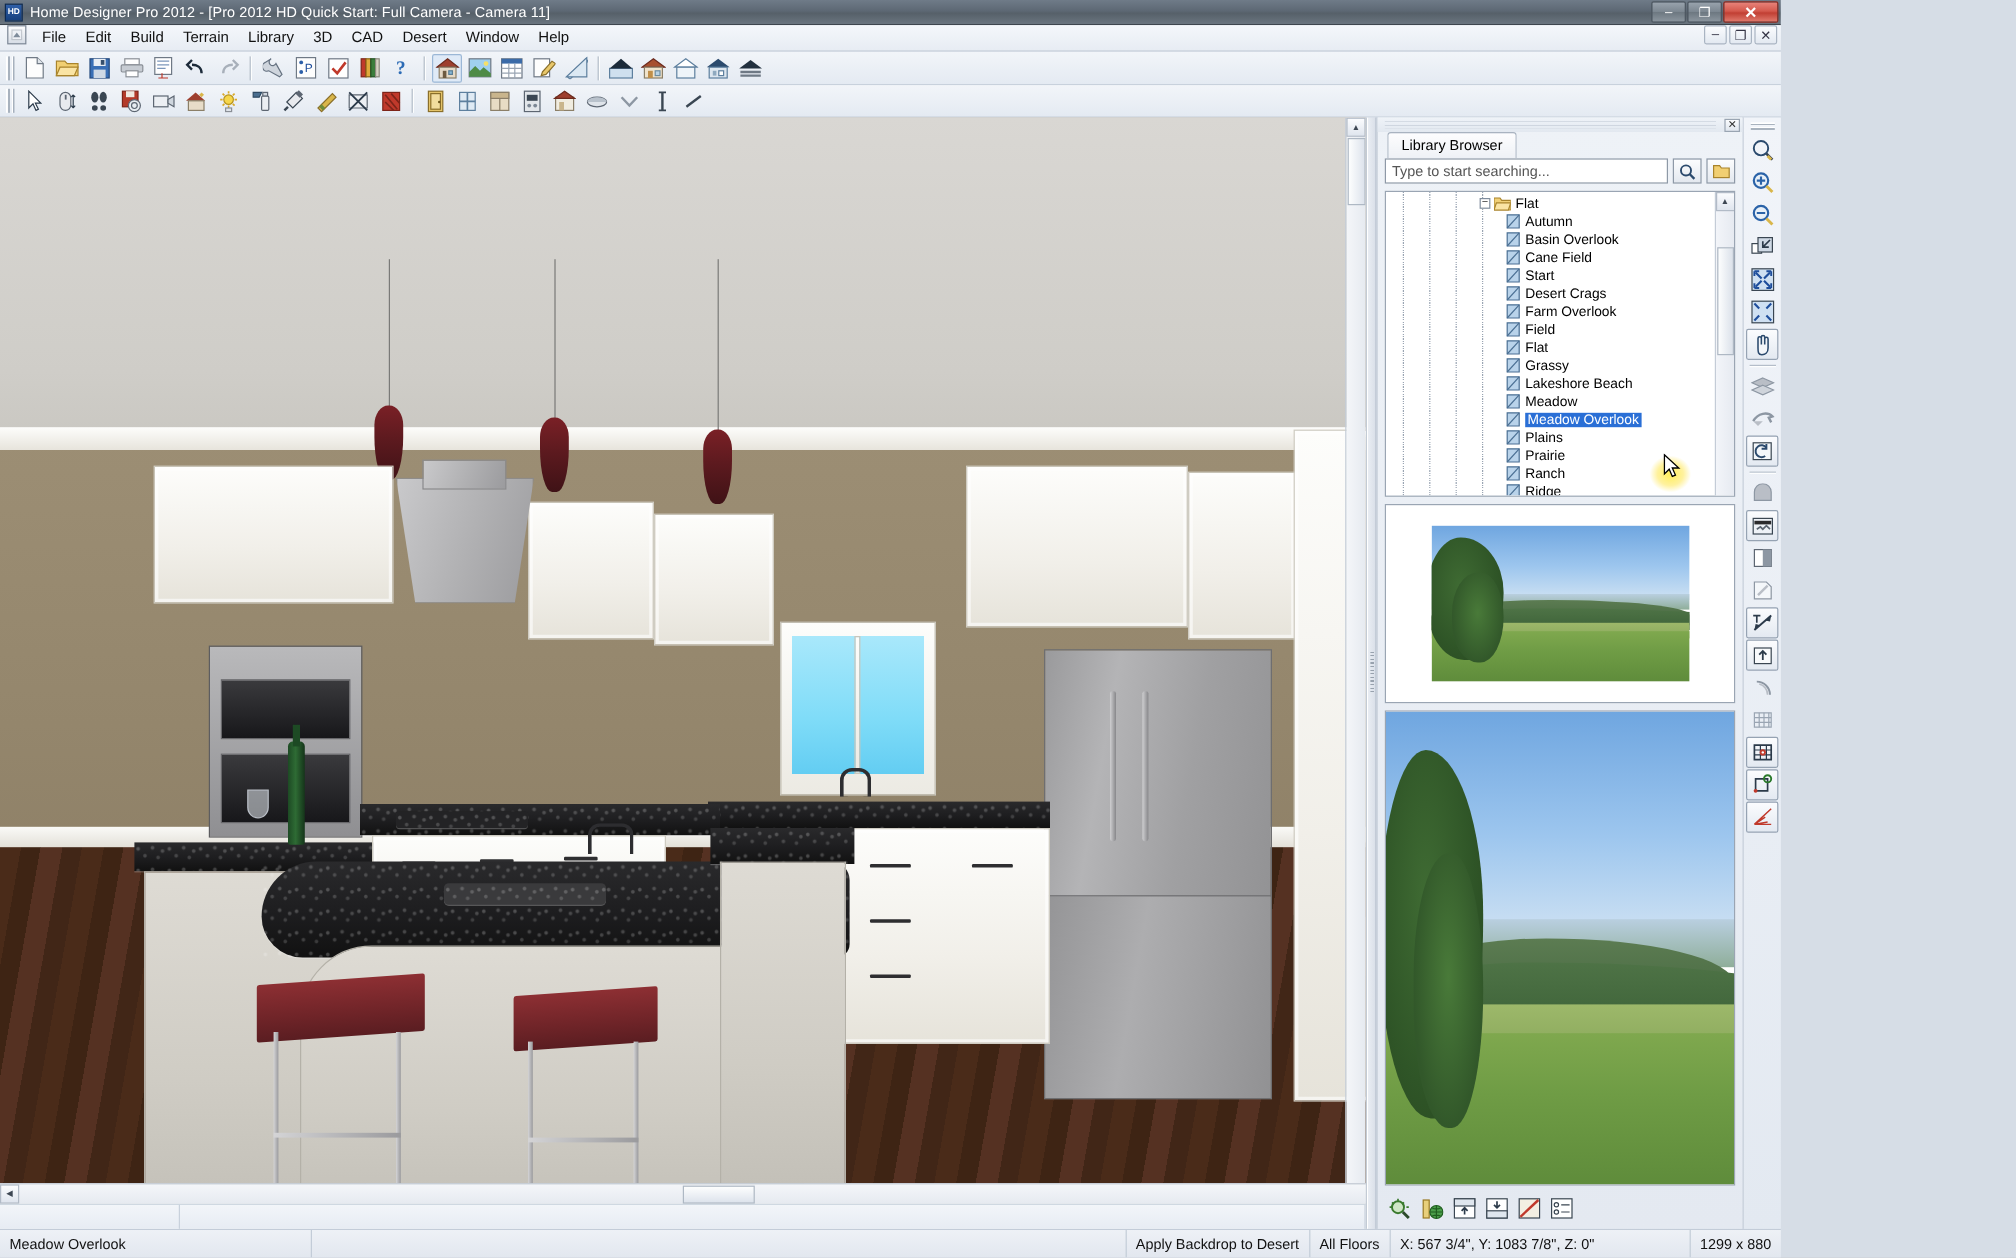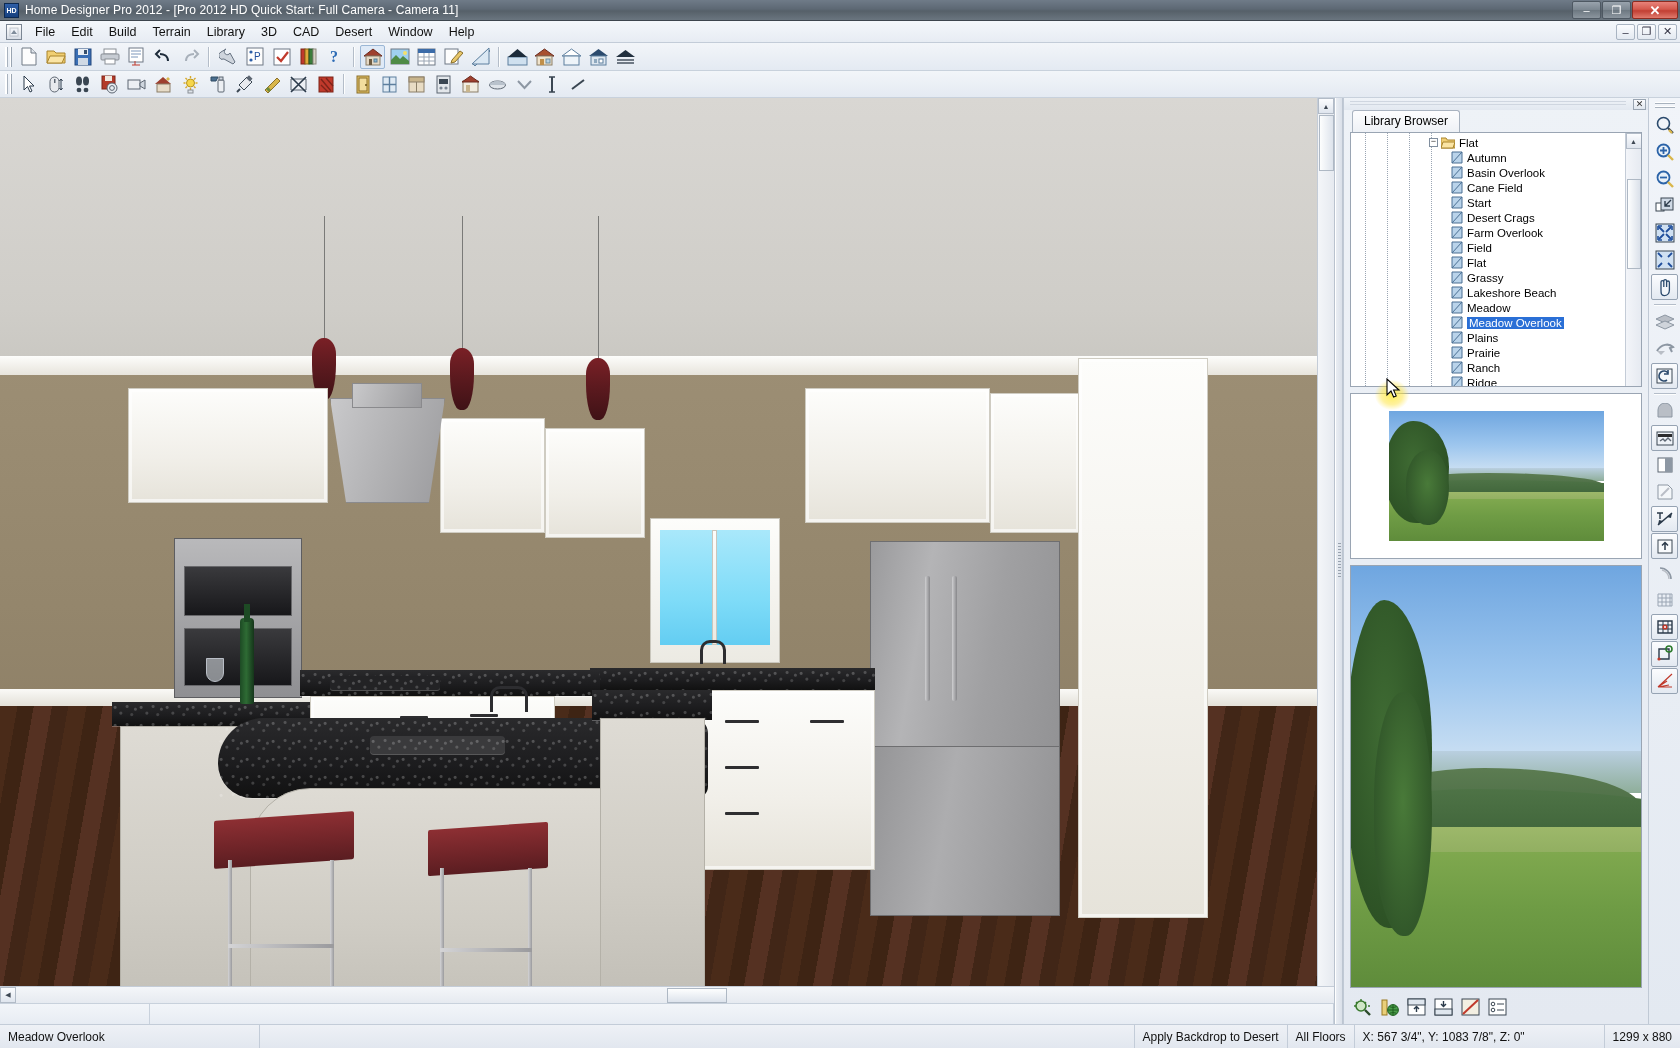--- a/index.html
+++ b/index.html
@@ -6,21 +6,21 @@
   html, body {
     margin: 0; padding: 0;
     width: 1680px; height: 1048px;
     overflow: hidden;
     font-family: "Liberation Sans", sans-serif;
     font-size: 12px;
     background: #d6dde6;
   }
   .app {
     position: relative;
-    width: 1680px; height: 1048px;
+    width: 1484px; height: 1048px;
     display: flex; flex-direction: column;
     background: linear-gradient(180deg,#e9eef5 0%, #dde4ee 100%);
   }
 
   
   .titlebar {
     height: 21px; flex: 0 0 21px;
     background: linear-gradient(180deg,#6f7b88 0%, #5d6874 45%, #566069 55%, #6a757f 100%);
     display: flex; align-items: center;
     padding-left: 4px;
@@ -48,21 +48,21 @@
     width: 46px;
     background: linear-gradient(180deg,#e8837a 0%, #d4594d 45%, #c13f33 55%, #e07a6d 100%);
     border-color: #8e2b20;
     font-size: 13px; font-weight: bold;
   }
 
   
   .menubar {
     height: 22px; flex: 0 0 22px;
     background: linear-gradient(180deg,#f4f7fb,#e7ecf3);
-    display: flex; align-items: center;
+    display: flex; align-items: flex-start;
     border-bottom: 1px solid #c3ccd8;
     position: relative;
   }
   .mdi-icon {
     width: 16px; height: 16px; margin: 0 5px 0 6px;
     background: linear-gradient(180deg,#fdfdfd,#d7dde6);
     border: 1px solid #7b8694;
     display: flex; align-items: center; justify-content: center;
     font-size: 9px; color: #3a4654;
   }
@@ -883,20 +883,34 @@
     <div class="libpanel">
       <div class="lib-capbar">
         <div class="lines"></div>
         <div class="lib-close">✕</div>
       </div>
       <div class="lib-tabs">
         <div class="lib-tab">Library Browser</div>
       </div>
 
 
+      <div class="search-row">
+        <div class="search-input">Type to start searching...</div>
+        <div class="sbtn">
+          <svg width="14" height="14" viewBox="0 0 14 14">
+              <circle cx="6" cy="6" r="4.2" fill="none" stroke="#2b4a6d" stroke-width="1.6"></circle>
+              <path d="M9.2 9.2L13 13" stroke="#2b4a6d" stroke-width="2"></path>
+            </svg>
+        </div>
+        <div class="sbtn">
+          <svg width="15" height="13" viewBox="0 0 15 13">
+              <path d="M1 2h5l1.5 2H14v8H1z" fill="#f1cf72" stroke="#a9842c"></path>
+            </svg>
+        </div>
+      </div>
 
       <div class="tree-wrap">
         <div class="tree">
           <div class="tree-indentlines">
             <i style="left:14px"></i>
               <i style="left:36px"></i>
               <i style="left:58px"></i>
               <i style="left:80px"></i>
           </div>
 

